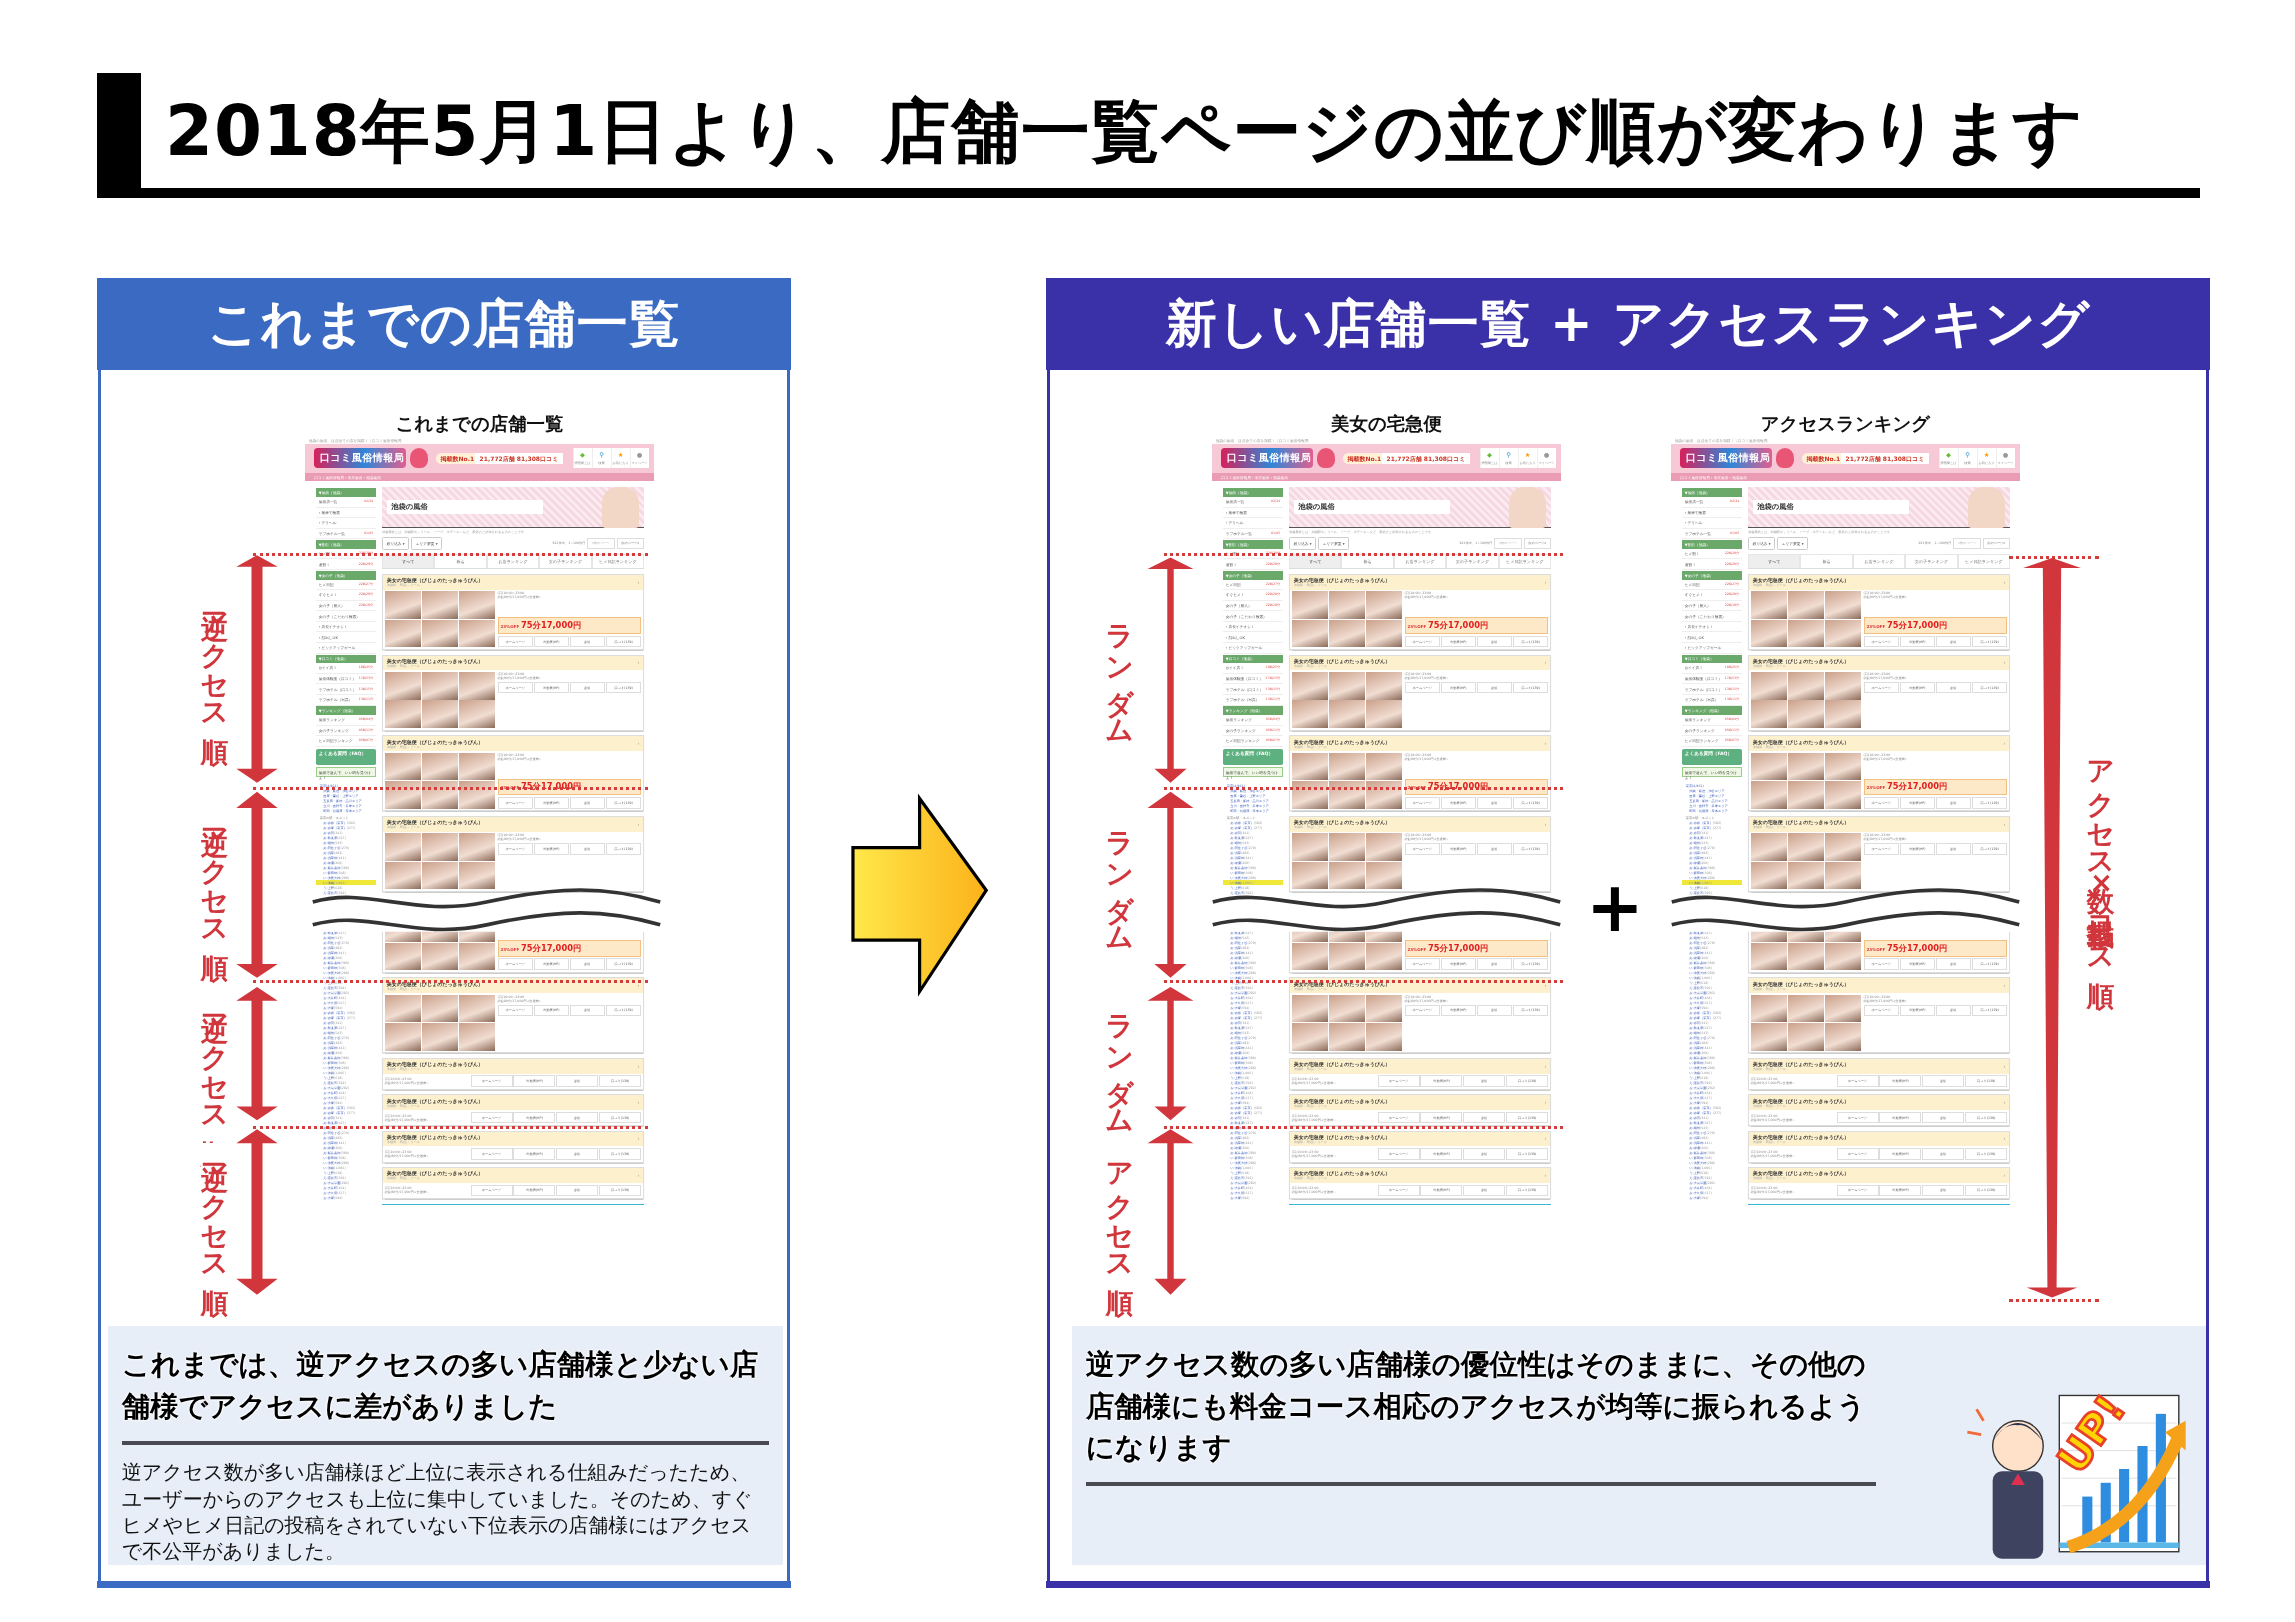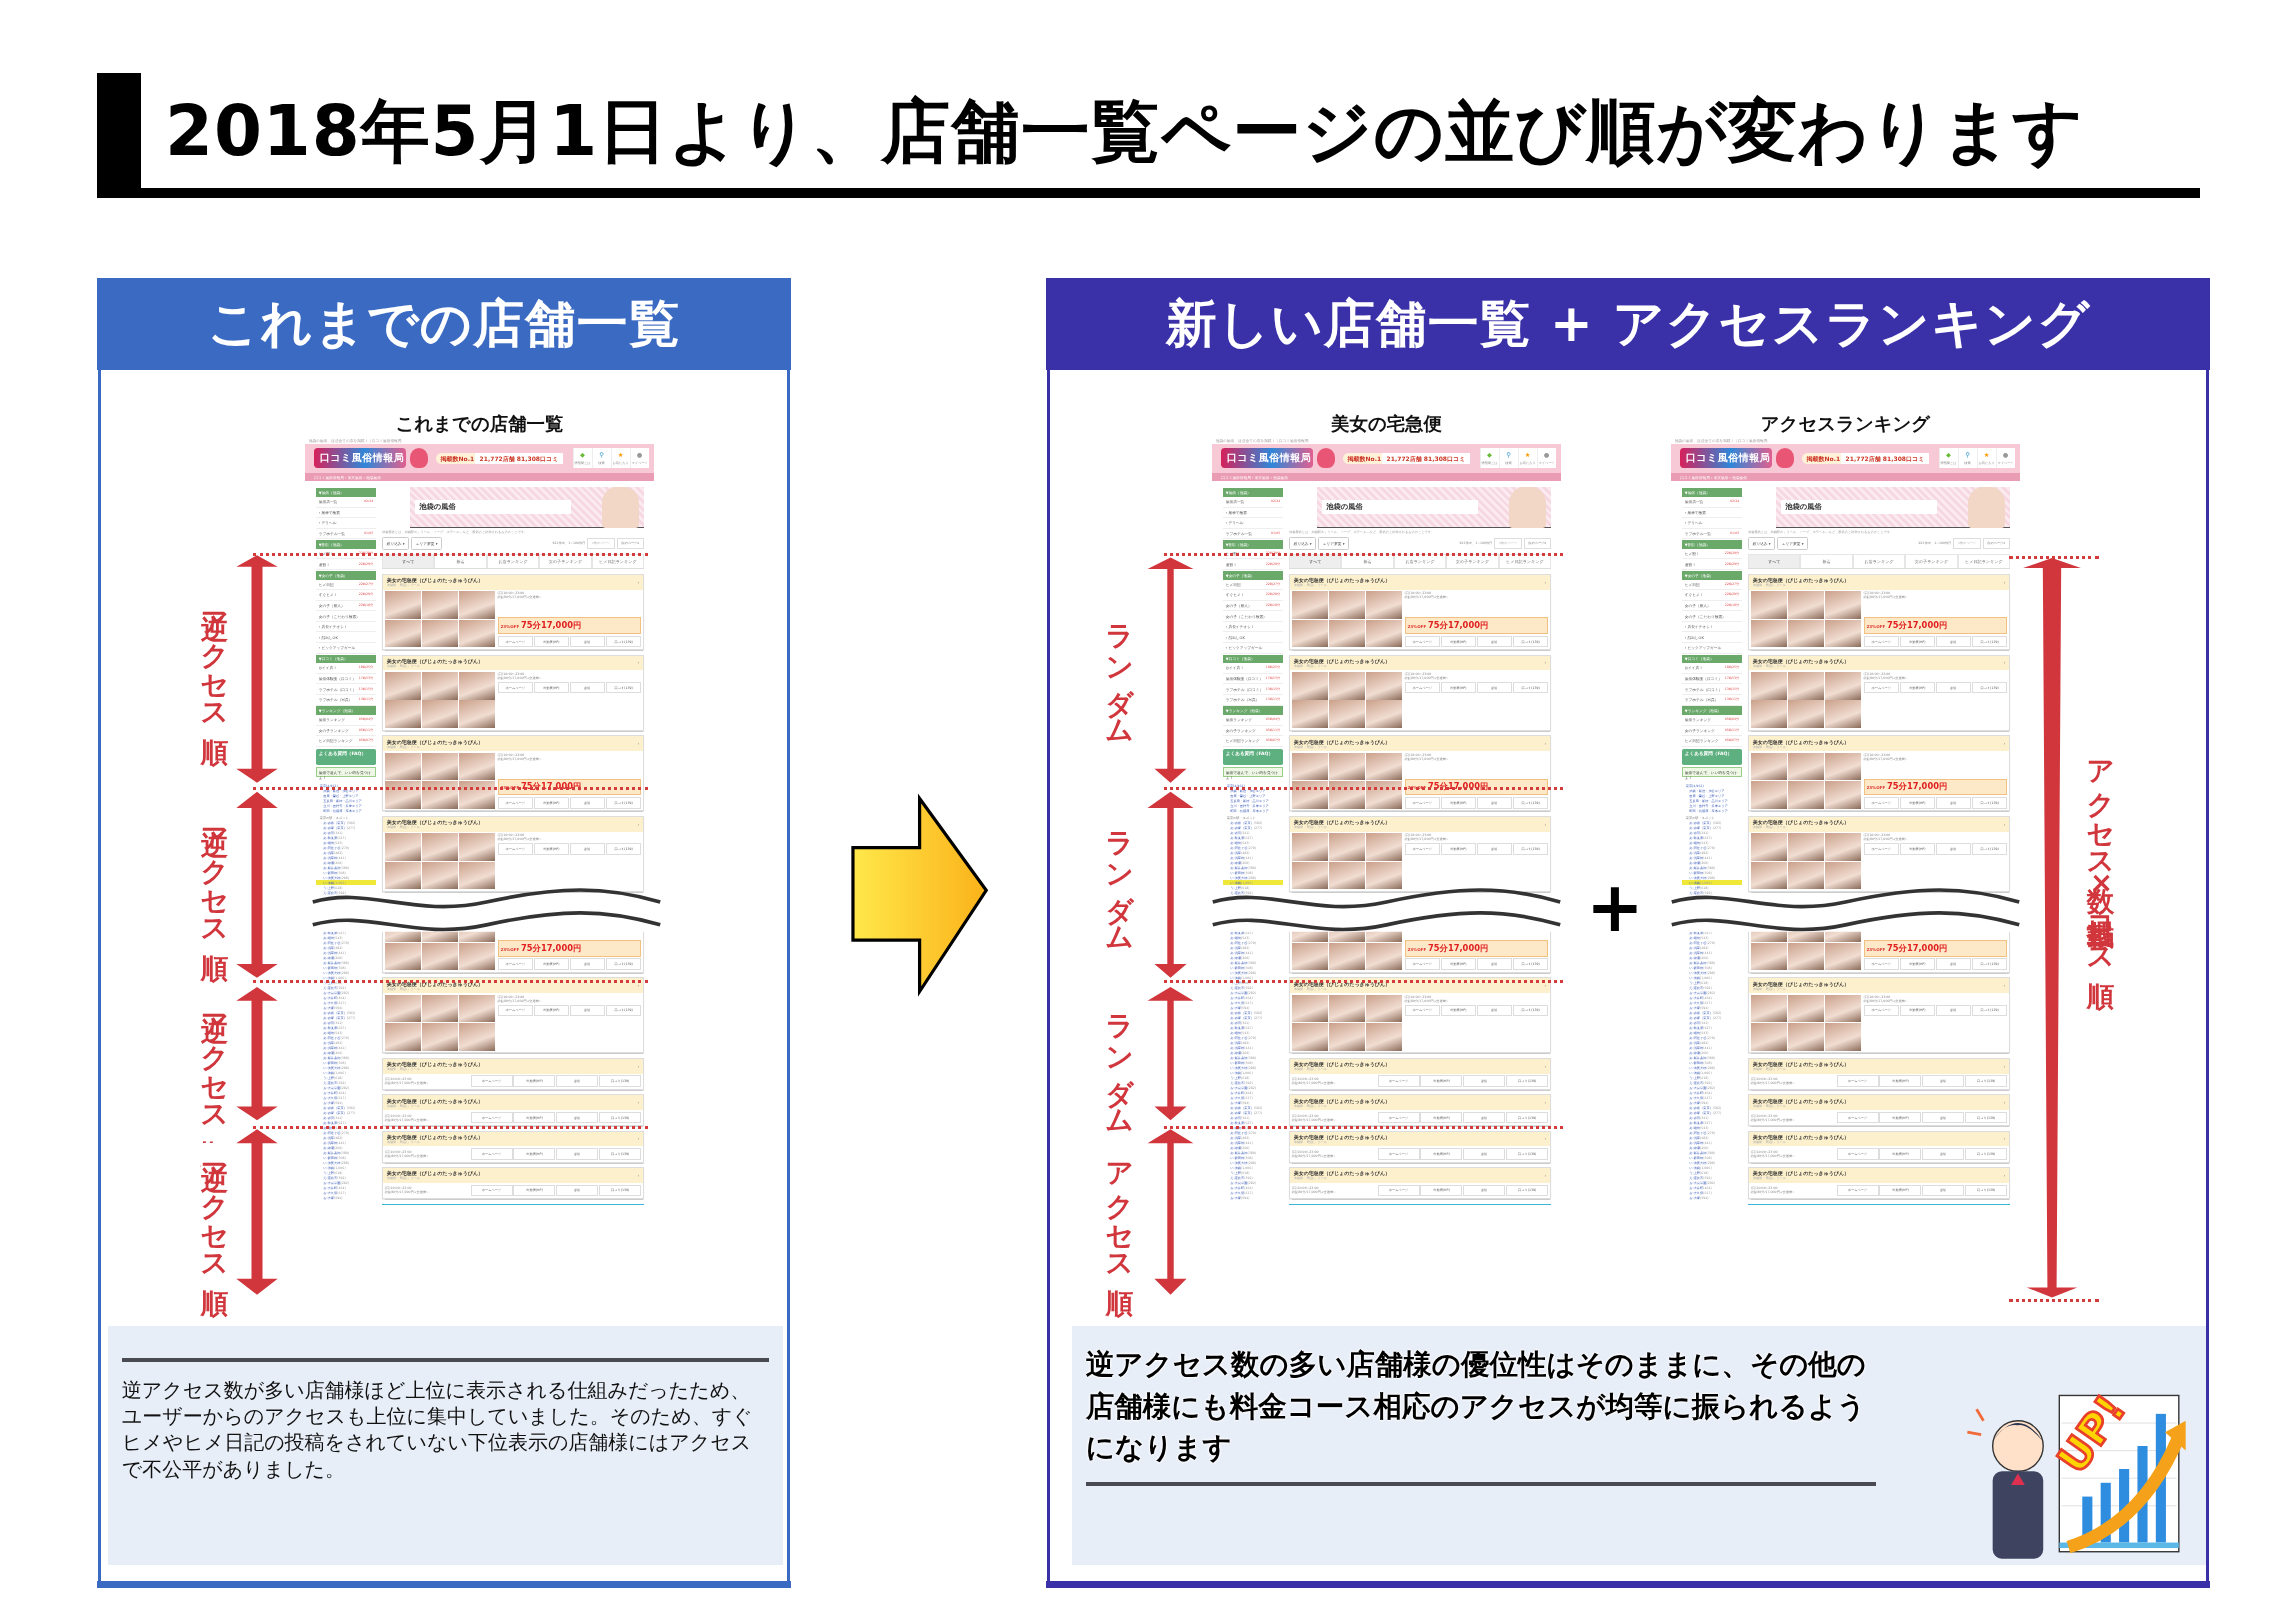--- a/index.html
+++ b/index.html
@@ -41,21 +41,21 @@
   .mock-sidebar { position: absolute; left: 11px; top: 6.4px; width: 60px; }
   .sb-group { background: #6aa96a; color: #fff; font-size: 3.7px; padding: 1.8px 2.8px; margin-top: 0.9px; }
   .sb-item { font-size: 3.7px; color: #555; padding: 2.3px 2.8px; border-bottom: 0.5px solid #eee; display: flex; justify-content: space-between; }
   .sb-item .cnt { color: #e05050; font-size: 3.2px; }
   .sb-banner { margin-top: 1.8px; height: 16.5px; background: #5fb080; border-radius: 1.8px; color: #fff; font-size: 4.6px; font-weight: 700; padding: 2.8px; }
   .sb-banner2 { margin-top: 1.8px; height: 10px; background: #eef8e4; border: 0.5px solid #9c8; font-size: 3.7px; padding: 1.8px; color: #333; }
   .sb-loc { font-size: 3.2px; color: #3b5cb8; padding: 0.5px 3.7px; white-space: nowrap; }
   .sb-loc .n { color: #999; }
   .sb-loc.hl { background: #f0e838; }
   .mock-main { position: absolute; left: 77px; top: 6.4px; width: 262px; }
-  .mock-hero { height: 41px; background: repeating-linear-gradient(45deg,#f5d8e2 0 2.8px,#fbeaf0 2.8px 5.5px); position: relative; border-bottom: 1.4px solid #555; margin-left: 28px; }
+  .mock-hero { height: 41px; background: repeating-linear-gradient(45deg,#f5d8e2 0 2.8px,#fbeaf0 2.8px 5.5px); position: relative; border-bottom: 1.4px solid #555; }
   .mock-hero-title { position: absolute; left: 4.6px; top: 13px; background: #fff; padding: 1.8px 4.6px; font-size: 7.3px; font-weight: 700; color: #333; width: 156px; }
   .mock-hero-char { position: absolute; right: 4.6px; top: 0; width: 37px; height: 41px; background: #f2d6c6; border-radius: 40% 40% 10% 10%; }
   .mock-desc { font-size: 3.2px; color: #999; padding: 1.4px 0; white-space: nowrap; }
   .mock-filter { display: flex; align-items: center; gap: 1.8px; margin-top: 1.8px; }
   .mf-btn { border: 0.5px solid #ccc; border-radius: 1.4px; padding: 2.8px 3.7px; font-size: 3.7px; color: #444; background: #fff; }
   .mf-count { margin-left: auto; font-size: 3.2px; color: #888; }
   .mf-page { border: 0.5px solid #ddd; padding: 2.8px 3.7px; font-size: 3.2px; color: #aaa; }
   .mock-tabs { display: flex; margin-top: 4.6px; border-bottom: 1.4px solid #ddd; }
   .mt-tab { flex: 1; text-align: center; font-size: 4.1px; padding: 4.1px 0; border: 0.5px solid #e6e6e6; border-bottom: none; color: #777; }
   .mt-tab.active { background: #eee; color: #333; }
@@ -1637,20 +1637,21 @@
 <div class="vlabel" style="left:1106px; top:1143px;">アクセス順</div>
 
 <div class="plus">+</div>
 
 <svg class="arrow-svg" style="left:2022px; top:558px;" width="60" height="741" viewBox="0 0 130 1615">
   <polygon points="65,0 128,22 85,22 75,1590 120,1590 65,1612 10,1590 55,1590 45,22 2,22" fill="#d0363c"></polygon>
 </svg>
 <div class="vlabel" style="left:2087px; top:741px; font-size:27.5px;">アクセス数×掲載コース順</div>
 
 <div class="explain left">
+  <div class="explain-head">これまでは、逆アクセスの多い店舗様と少ない店舗様でアクセスに差がありました</div>
   <div class="explain-rule"></div>
   <div class="explain-body">逆アクセス数が多い店舗様ほど上位に表示される仕組みだったため、ユーザーからのアクセスも上位に集中していました。そのため、すぐヒメやヒメ日記の投稿をされていない下位表示の店舗様にはアクセスで不公平がありました。</div>
 </div>
 
 <div class="explain right">
   <div class="text-col">
     <div class="explain-head">逆アクセス数の多い店舗様の優位性はそのままに、その他の店舗様にも料金コース相応のアクセスが均等に振られるようになります</div>
     <div class="explain-rule"></div>
   </div>
   <svg class="up-illust" viewBox="0 0 520 400">

